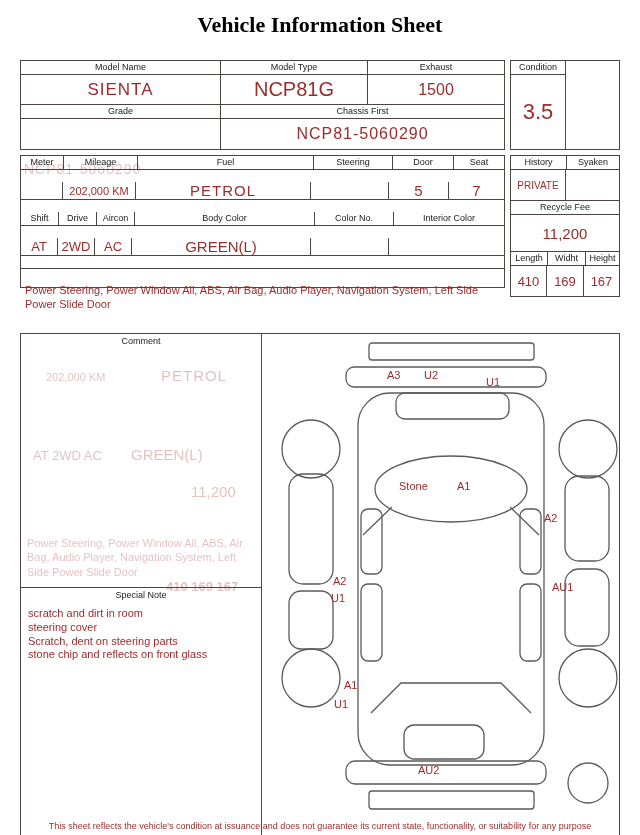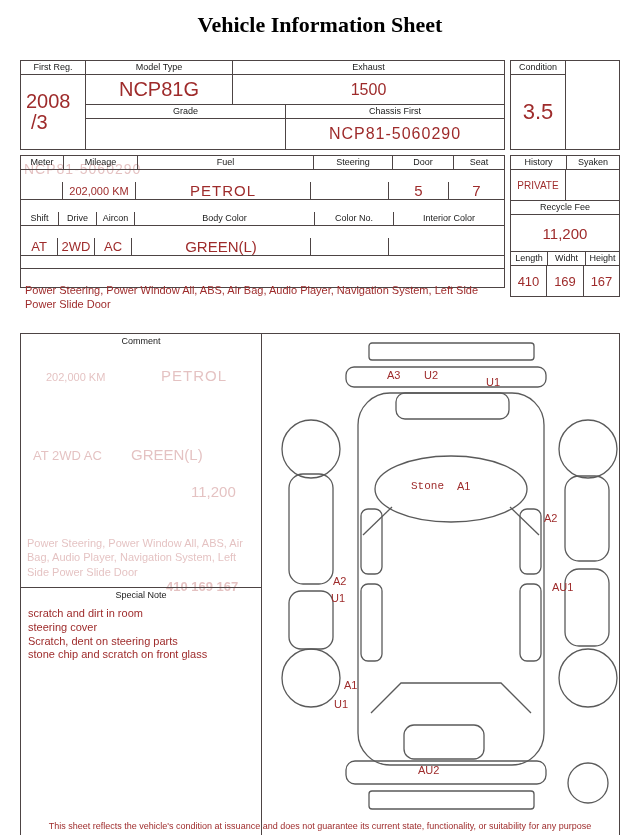--- a/index.html
+++ b/index.html
@@ -32,29 +32,26 @@
 </head>
 <body>
 
 <div class="sheet">
 
   <div class="abs" style="top:12px;left:0;width:640px;text-align:center;font-family:'Liberation Serif',serif;font-size:22px;font-weight:600;color:#000;">Vehicle Information Sheet</div>
 
   <div class="ghost" style="left:24px;top:161px;font-size:14px;letter-spacing:1px;">NCP81-5060290</div>
 
   <div class="abs box row" style="left:20px;top:60px;width:485px;height:90px;">
-    <div class="colcell br" style="width:65px;">
-      <div class="hd bb">First Reg.</div>
-      <div class="vc" style="flex:1;flex-direction:column;align-items:flex-start;justify-content:center;padding-left:5px;font-size:20px;line-height:1.05;">
-        <span>2008</span>
-        <span style="padding-left:5px;">/3</span>
-      </div>
-    </div>
     <div class="colcell" style="flex:1;">
       <div class="row" style="height:43px;">
+        <div class="colcell br" style="width:200px;">
+          <div class="hd bb">Model Name</div>
+          <div class="vc" style="flex:1;font-size:17px;letter-spacing:1px;">SIENTA</div>
+        </div>
         <div class="colcell br" style="width:147px;">
           <div class="hd bb">Model Type</div>
           <div class="vc" style="flex:1;font-size:20px;">NCP81G</div>
         </div>
         <div class="colcell" style="flex:1;">
           <div class="hd bb">Exhaust</div>
           <div class="vc" style="flex:1;font-size:16px;">1500</div>
         </div>
       </div>
       <div class="row bt" style="flex:1;">
@@ -150,21 +147,21 @@
       <div class="ghost wrap" style="left:6px;top:202px;width:228px;font-size:11px;">Power Steering, Power Window All, ABS, Air Bag, Audio Player, Navigation System, Left Side Power Slide Door</div>
       <div class="ghost" style="left:145px;top:245px;font-size:13px;font-weight:bold;">410   169   167</div>
 
       <div class="abs bt" style="left:0;top:253px;width:100%;">
         <div class="hd" style="margin-top:1px;">Special Note</div>
       </div>
       <div class="abs" style="left:7px;top:273px;right:4px;">
         <div class="note-line">scratch and dirt in room</div>
         <div class="note-line">steering cover</div>
         <div class="note-line">Scratch, dent on steering parts</div>
-        <div class="note-line">stone chip and scratch on front glass</div>
+        <div class="note-line">stone chip and reflects on front glass</div>
       </div>
     </div>
 
     <div class="abs" style="left:243px;top:5px;width:357px;height:500px;">
       <svg class="car" width="357" height="500" viewBox="0 0 357 500">
 
         <rect x="105" y="4" width="165" height="17" rx="3"></rect>
         <rect x="82" y="28" width="200" height="20" rx="8"></rect>
 
         <rect x="94" y="54" width="186" height="372" rx="32"></rect>
@@ -193,21 +190,21 @@
         <rect x="301" y="230" width="44" height="77" rx="14"></rect>
 
         <rect x="82" y="422" width="200" height="23" rx="9"></rect>
         <rect x="105" y="452" width="165" height="18" rx="3"></rect>
         <circle cx="324" cy="444" r="20"></circle>
       </svg>
 
       <span class="dlab" style="left:123px;top:30px;">A3</span>
       <span class="dlab" style="left:160px;top:30px;">U2</span>
       <span class="dlab" style="left:222px;top:37px;">U1</span>
-      <span class="dlab" style="left:147px;top:141px;font-family:Liberation Mono, monospace;">Stone</span>
+      <span class="dlab" style="left:135px;top:141px;">Stone</span>
       <span class="dlab" style="left:193px;top:141px;">A1</span>
       <span class="dlab" style="left:280px;top:173px;">A2</span>
       <span class="dlab" style="left:69px;top:236px;">A2</span>
       <span class="dlab" style="left:67px;top:253px;">U1</span>
       <span class="dlab" style="left:288px;top:242px;">AU1</span>
       <span class="dlab" style="left:80px;top:340px;">A1</span>
       <span class="dlab" style="left:70px;top:359px;">U1</span>
       <span class="dlab" style="left:154px;top:425px;">AU2</span>
     </div>
   </div>

